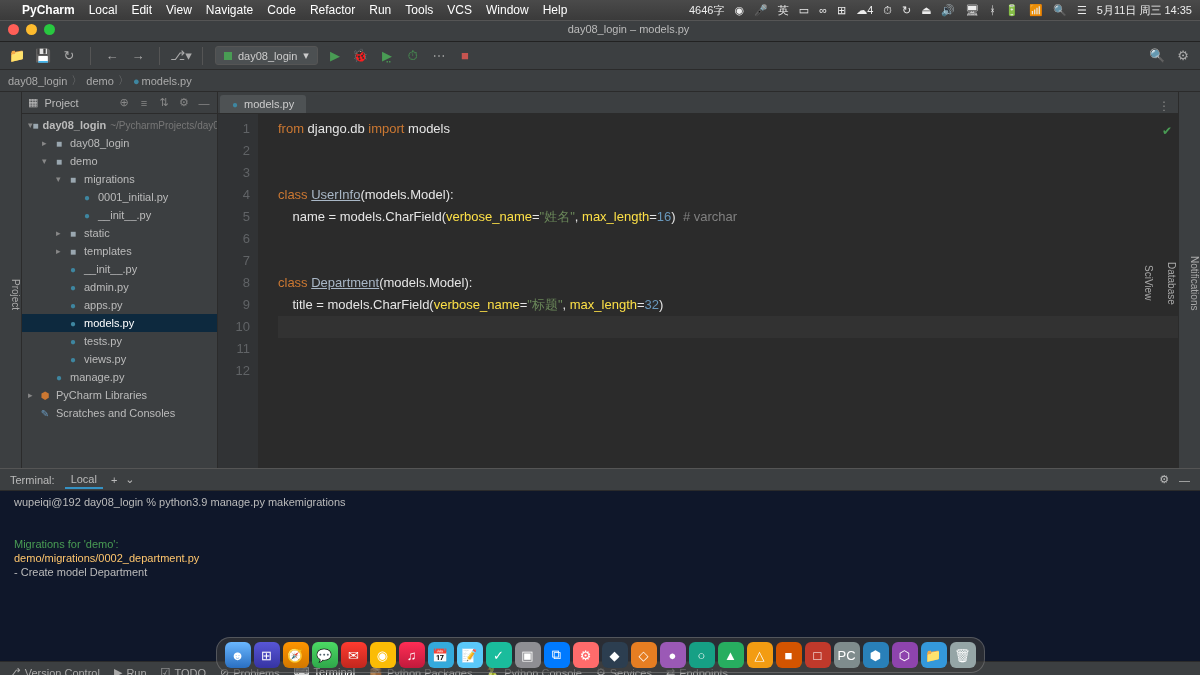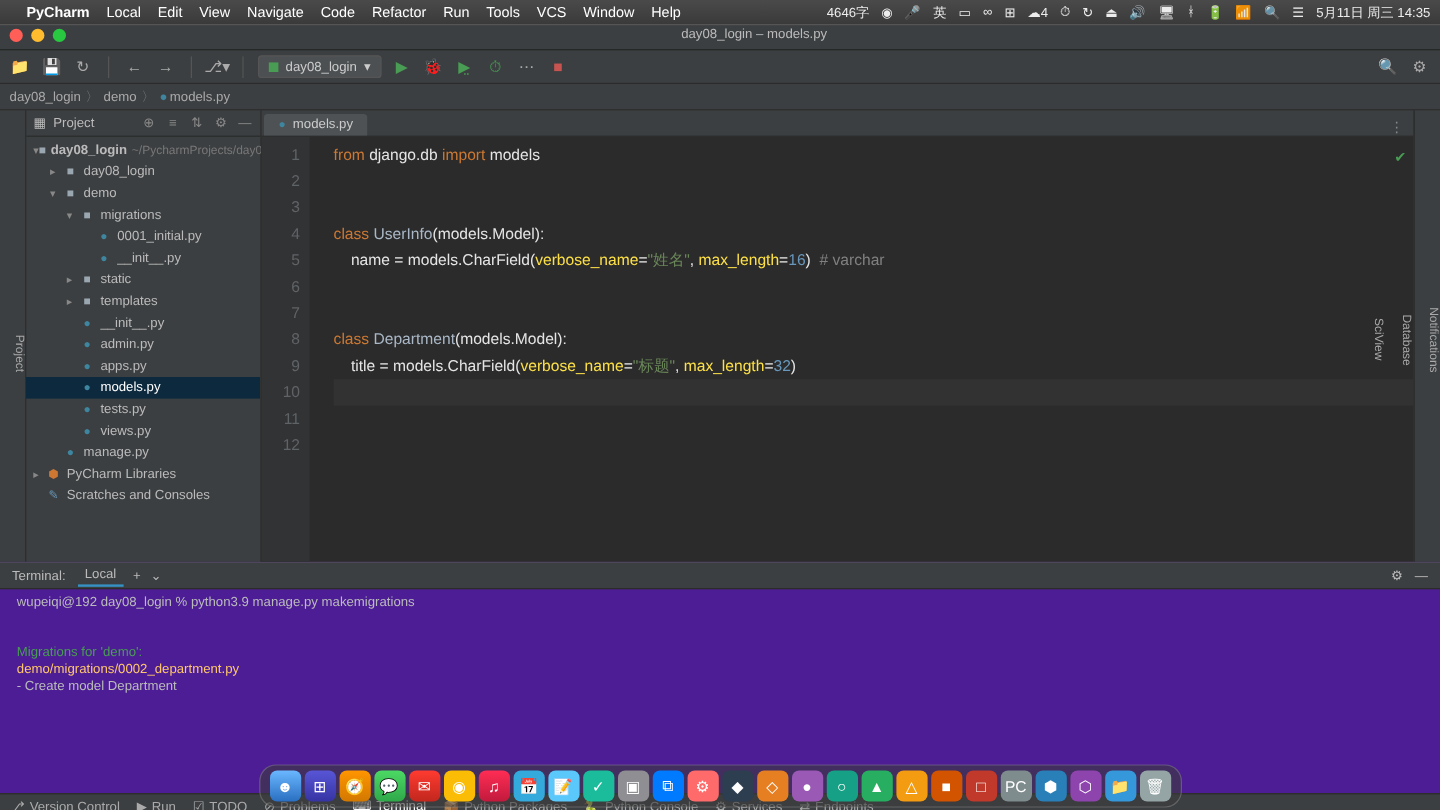--- a/index.html
+++ b/index.html
@@ -64,26 +64,26 @@
 .gutter { width:40px; background:#313335; text-align:right; padding:4px 8px 0 0; color:#606366; }
 .gutter div { height:22px; }
 .code { flex:1; padding:4px 0 0 20px; position:relative; }
 .code .line { height:22px; white-space:pre; }
 .code .line.cur { background:#323232; }
 .kw { color:#cc7832; }
 .str { color:#6a8759; }
 .param { color:#fde047; }
 .num { color:#6897bb; }
 .cmt { color:#808080; }
-.cls { color:#a9b7c6; }
+.cls { color:#a9b7c6;text-decoration:underline; }
 .txt { color:#e5e5e5; }
 .check-icon { position:absolute; right:6px; top:6px; color:#499c54; font-size:12px; }
 
 
-.terminal-panel { height:193px; background:#4c1d95; border-top:1px solid #555; display:flex; flex-direction:column; }
+.terminal-panel { height:193px; background:#0f172a; border-top:1px solid #555; display:flex; flex-direction:column; }
 .term-header { height:22px; background:#3c3f41; display:flex; align-items:center; padding:0 10px; font-size:11px; color:#bbb; gap:10px; border-bottom:1px solid #2b2b2b; }
 .term-header .spacer { flex:1; }
 .term-tabs { display:flex; align-items:center; gap:8px; }
 .term-tab { padding:2px 6px; }
 .term-tab.active { border-bottom:2px solid #3592c4; }
 .term-body { flex:1; padding:4px 14px; font-family:'Menlo',monospace; font-size:11px; line-height:14px; color:#bbb; overflow:auto; }
 .term-body .prompt { color:#bbb; }
 .term-body .mig { color:#499c54; }
 .term-body .path { color:#ffc66d; }
 .cursor { display:inline-block; width:7px; height:12px; background:#bbb; vertical-align:middle; }

